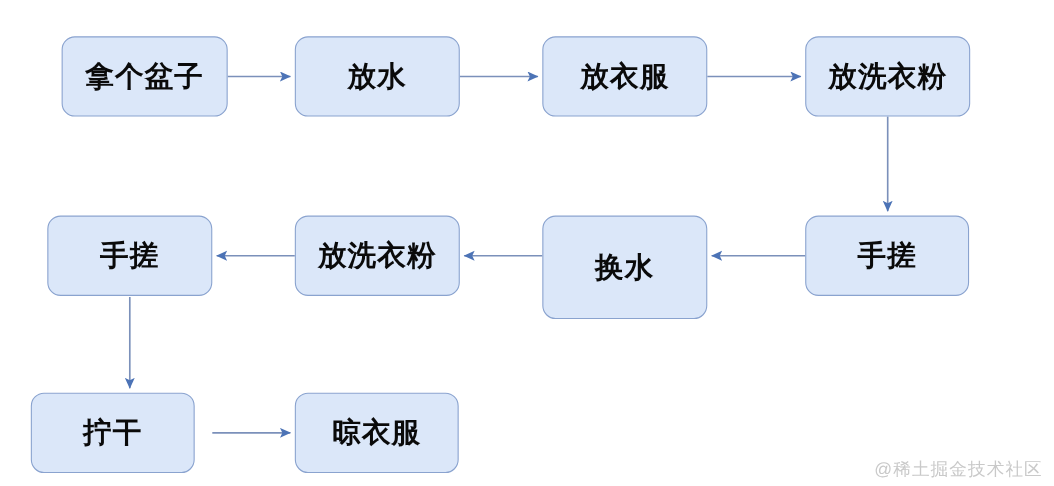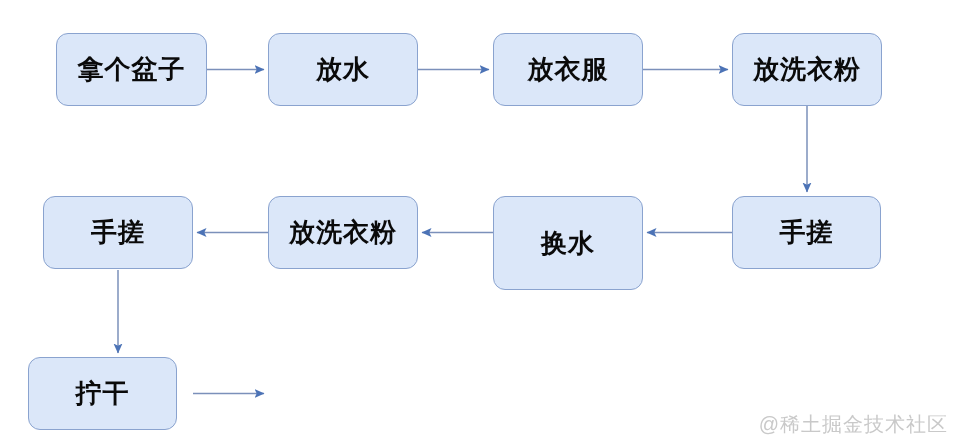--- a/index.html
+++ b/index.html
@@ -29,21 +29,21 @@
   .n3{left:493px;top:33px;width:150px;height:73px}
   .n4{left:732px;top:33px;width:150px;height:73px}
   .n5{left:732px;top:196px;width:149px;height:73px}
   .n6{left:493px;top:196px;width:150px;height:94px}
   .n7{left:268px;top:196px;width:150px;height:73px}
   .n8{left:43px;top:196px;width:150px;height:73px}
   .n9{left:28px;top:357px;width:149px;height:73px}
   .n10{left:268px;top:357px;width:149px;height:73px}
   .watermark{
     position:absolute;right:10px;bottom:4px;
-    font-size:20px;color:var(--watermark-text,#c9c9c9);
+    font-size:16px;color:var(--watermark-text,#c9c9c9);
     letter-spacing:1px;
   }
 </style>
 </head>
 <body>
 
 <div class="canvas">
 
   <svg class="connectors" viewBox="0 0 958 442" xmlns="http://www.w3.org/2000/svg">
     <defs>
@@ -82,15 +82,18 @@
   </div>
   <div class="node n7">
     <span>放洗衣粉</span>
   </div>
   <div class="node n8">
     <span>手搓</span>
   </div>
   <div class="node n9">
     <span>拧干</span>
   </div>
+  <div class="node n10">
+    <span>晾衣服</span>
+  </div>
 
   <div class="watermark">@稀土掘金技术社区</div>
 </div>
 
 </body></html>

